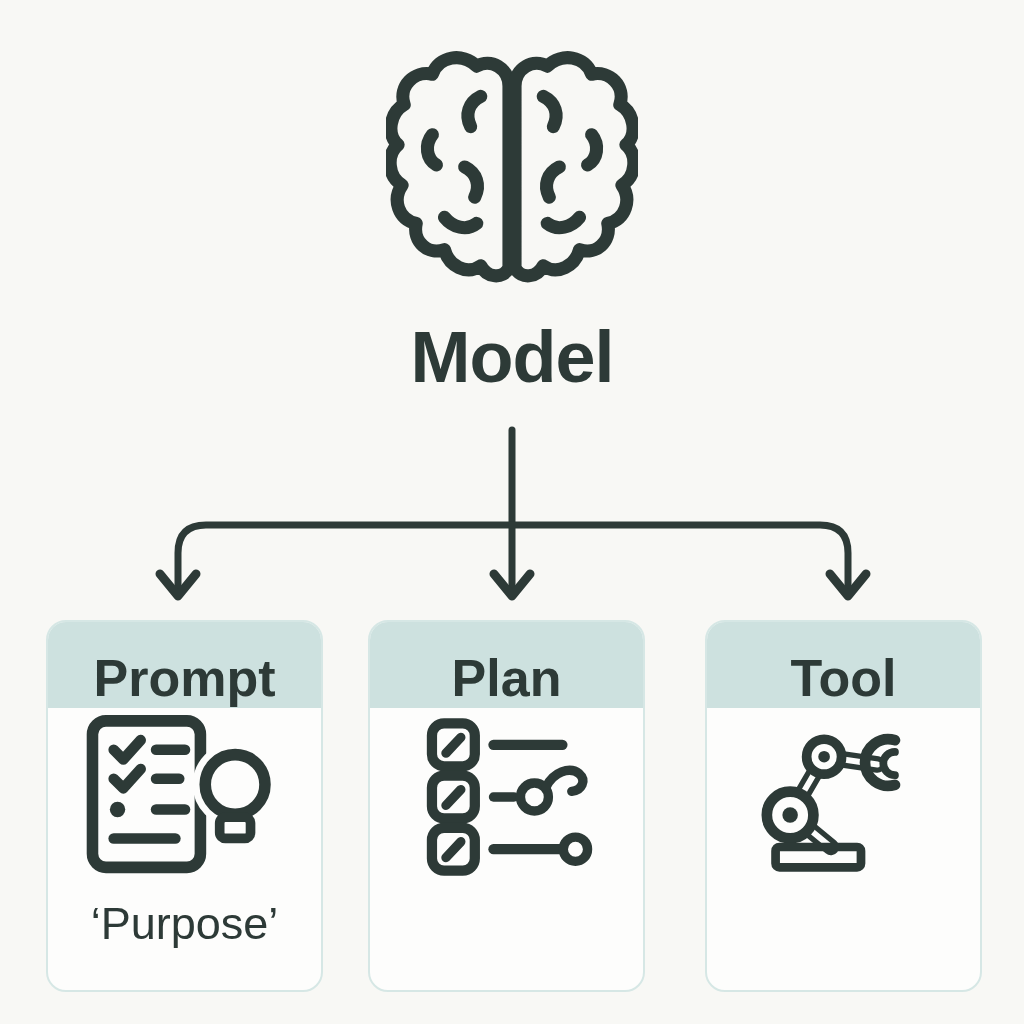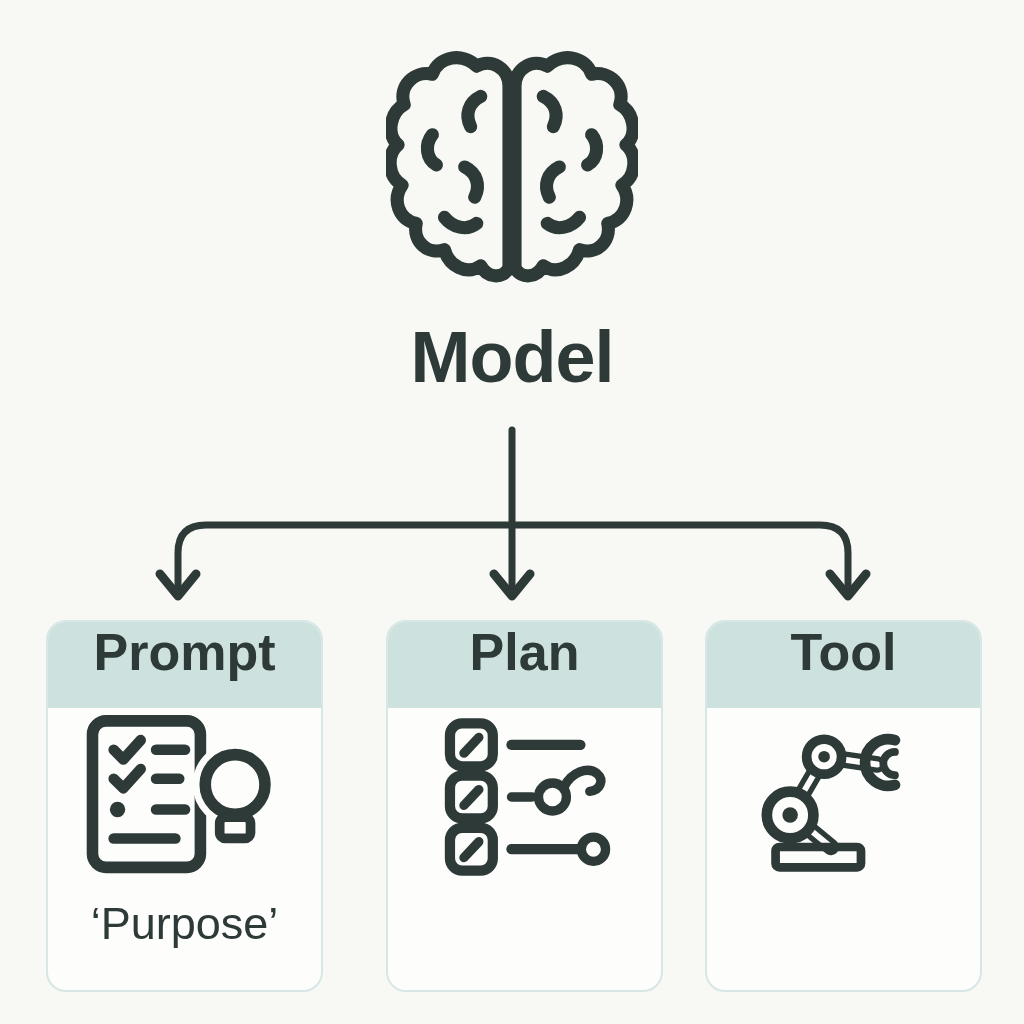--- a/index.html
+++ b/index.html
@@ -32,26 +32,26 @@
   
   .card{
     position:absolute;top:620px;width:277px;height:372px;
     background:var(--card_background);
     border:2px solid var(--card_border);
     border-radius:20px;
     overflow:hidden;
     display:flex;flex-direction:column;
   }
   .card-prompt{left:46px;}
-  .card-plan{left:386px;}
+  .card-plan{left:368px;}
   .card-tool{left:705px;}
   .card-header{
     height:86px;flex:0 0 86px;
     background:var(--accent);
-    display:flex;align-items:flex-start;justify-content:center;
+    display:flex;align-items:flex-end;justify-content:center;
     font-size:52px;font-weight:700;
   }
   .card-body{flex:1;display:flex;flex-direction:column;align-items:center;gap:8px;}
   .icon-wrap{height:178px;display:flex;align-items:center;justify-content:center;}
   .icon-wrap svg{display:block;}
   .card-caption{
     margin-top:4px;
     font-size:45px;line-height:1.14;text-align:center;
     padding:0 6px;
   }

